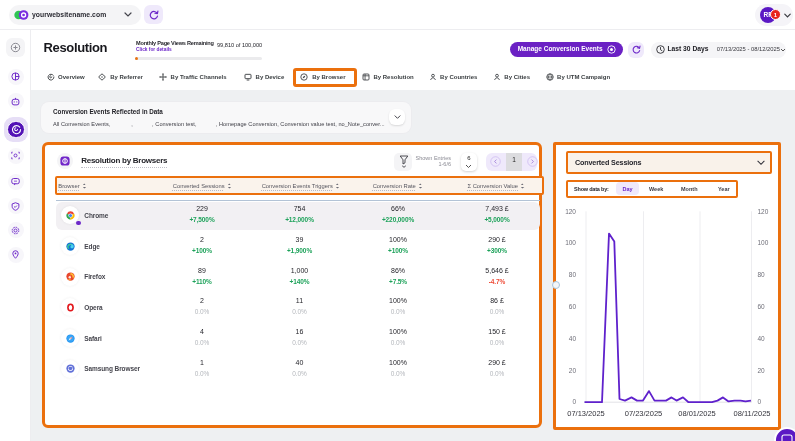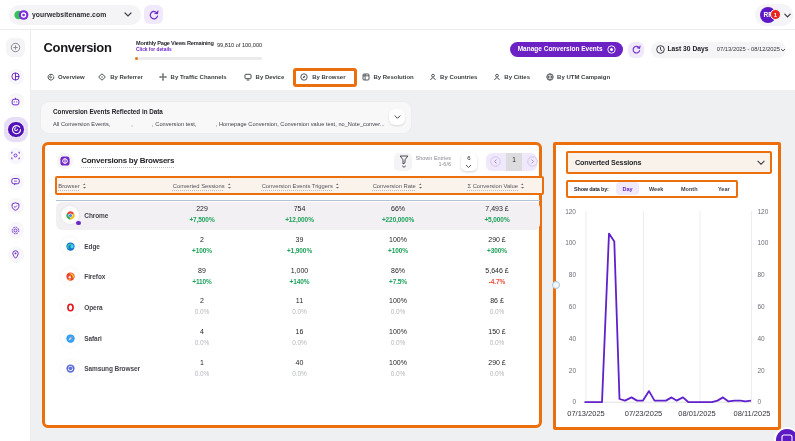--- a/index.html
+++ b/index.html
@@ -96,21 +96,21 @@
       </svg>
     </div>
     <div class="abs" style="left:3.5px;top:117px;width:24.5px;height:24.5px;background:#e6def6;border-radius:9px"></div>
     <div class="abs" style="left:7px;top:120.5px;width:17.5px;height:17.5px;background:#5312b6;border-radius:50%;border:1px solid #fff"></div>
     <svg class="abs" style="left:10.5px;top:124px" width="11" height="11" viewBox="0 0 12 12">
       <path d="M9.5 3.5A4.4 4.4 0 1 0 10.4 6" stroke="#fff" stroke-width="1.2" fill="none" stroke-linecap="round"></path>
       <path d="M7.2 5.8A1.6 1.6 0 1 1 5.3 4.1" stroke="#fff" stroke-width="1.1" fill="none" stroke-linecap="round"></path>
     </svg>
   </div>
 
-<div class="abs" style="left:43.5px;top:40px;font-size:13px;font-weight:bold;color:#17171c;letter-spacing:-0.35px">Conversion</div>
+<div class="abs" style="left:43.5px;top:40px;font-size:13px;font-weight:bold;color:#17171c;letter-spacing:-0.35px">Resolution</div>
 <div class="abs" style="left:136px;top:39.5px;font-size:5.6px;font-weight:bold;color:#26262c;letter-spacing:-0.22px">Monthly Page Views Remaining</div>
 <div class="abs" style="left:217px;top:42px;font-size:5.6px;color:#26262c">99,810 of 100,000</div>
 <div class="abs" style="left:136px;top:47px;font-size:4.8px;font-weight:bold;color:#6d28c9">Click for details</div>
 <div class="abs" style="left:135px;top:56.5px;width:127px;height:3px;background:#ebebed;border-radius:2px"></div>
 <div class="abs" style="left:135px;top:56.5px;width:2.5px;height:3px;background:#e87412;border-radius:2px"></div>
 
 <div class="abs" style="left:510px;top:41.5px;width:113px;height:15.5px;background:#6b21c4;border-radius:8px"></div>
 <div class="abs" style="left:517.7px;top:45px;font-size:6.5px;font-weight:bold;color:#fff">Manage Conversion Events</div>
 <svg class="abs" style="left:606.5px;top:44.5px" width="9" height="9" viewBox="0 0 9 9">
     <circle cx="4.5" cy="4.5" r="3.7" fill="none" stroke="#fff" stroke-width="0.9"></circle>
@@ -208,21 +208,21 @@
     <path d="M1 1l3 3 3-3" stroke="#44444c" stroke-width="1.2" fill="none" stroke-linecap="round"></path>
   </svg>
 
 <div class="abs" style="left:42px;top:142px;width:500px;height:286px;background:#fff;border:3px solid #eb700d;border-radius:6px"></div>
 <div class="abs" style="left:57px;top:152.5px;width:16px;height:16px;background:#f4f4f6;border-radius:50%"></div>
 <svg class="abs" style="left:60px;top:155.5px" width="10" height="10" viewBox="0 0 12 12">
     <rect x="0.5" y="0.5" width="11" height="11" rx="3.5" fill="#7126c9"></rect>
     <circle cx="6" cy="6" r="2.8" fill="none" stroke="#fff" stroke-width="1.2"></circle>
     <path d="M6 3.2v5.6" stroke="#fff" stroke-width="1.2"></path>
   </svg>
-<div class="abs" style="left:81.2px;top:155.5px;font-size:8px;font-weight:bold;color:#222228;letter-spacing:-0.25px;border-bottom:1px dotted #c0c0c8;padding-bottom:2.5px">Conversions by Browsers</div>
+<div class="abs" style="left:81.2px;top:155.5px;font-size:8px;font-weight:bold;color:#222228;letter-spacing:-0.25px;border-bottom:1px dotted #c0c0c8;padding-bottom:2.5px">Resolution by Browsers</div>
 
 <div class="abs" style="left:394.3px;top:152.5px;width:18px;height:18px;background:#f4f4f6;border-radius:5px"></div>
 <svg class="abs" style="left:398.5px;top:155px" width="10" height="13" viewBox="0 0 10 13">
     <path d="M1.2 1h7.6L6 4.8v3L4 9V4.8z" fill="none" stroke="#3a3a42" stroke-width="0.9" stroke-linejoin="round"></path>
     <path d="M3.2 10.8L5 12.3l1.8-1.5" stroke="#3a3a42" stroke-width="0.9" fill="none"></path>
   </svg>
 <div class="abs" style="left:400px;top:156px;width:51px;text-align:right;font-size:5.5px;color:#8b8b94;line-height:5.7px">Shown Entries<br>1-6/6</div>
 <div class="abs" style="left:460.8px;top:152.5px;width:16px;height:18px;background:#fff;border-radius:5px;box-shadow:0 1px 2.5px rgba(0,0,0,.18)"></div>
 <div class="abs" style="left:460.8px;top:155px;width:16px;text-align:center;font-size:6px;color:#222">6</div>
 <svg class="abs" style="left:465.3px;top:163.5px" width="7" height="5" viewBox="0 0 7 5">

